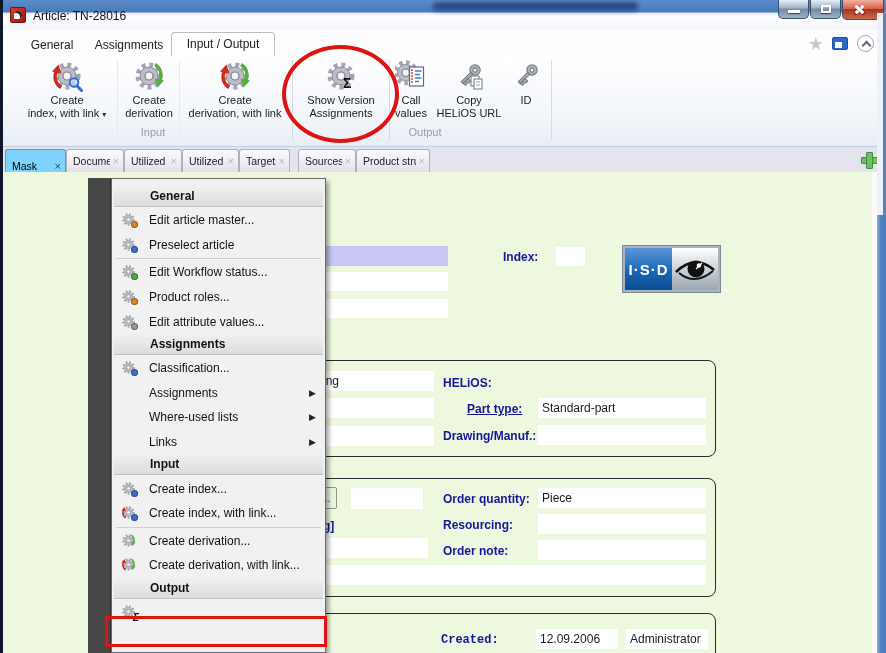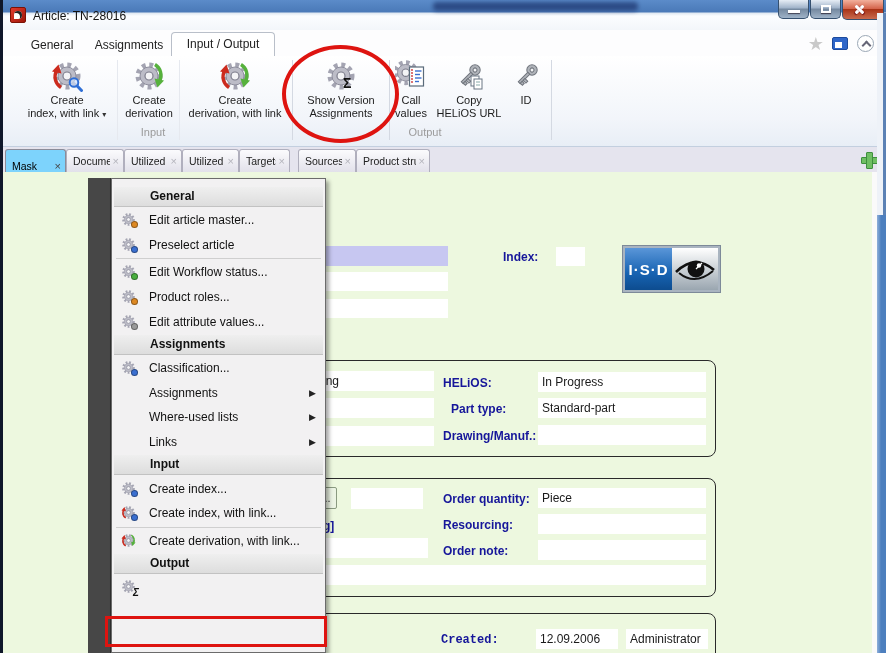--- a/index.html
+++ b/index.html
@@ -309,22 +309,21 @@
         <line x1="23" y1="17" x2="29" y2="11" stroke="#fff" stroke-width="1.2"></line>
       </svg>
     </div>
   </div>
 
   <div class="gbox" style="left:262px; top:360px; width:451px; height:97px;"></div>
   <input class="fld" style="left: 270px; top: 371px; width: 161px;" value="ball bearing">
   <input class="fld" style="left: 270px; top: 398px; width: 161px;" value="">
   <input class="fld" style="left: 270px; top: 426px; width: 161px;" value="5">
   <span class="flabel" style="left:440px; top:376px;">HELiOS:</span>
-  <input class="fld" style="left: 535px; top: 372px; width: 168px;" value="In Progress">
-  <span class="flabel" style="left:448px; top:402px;">Part type:</span>
+  <span class="flabel" style="left:464px; top:402px;text-decoration:underline;">Part type:</span>
   <input class="fld" style="left: 535px; top: 398px; width: 168px;" value="Standard-part">
   <span class="flabel" style="left:440px; top:429px;">Drawing/Manuf.:</span>
   <input class="fld" style="left: 535px; top: 425px; width: 168px;" value="">
 
   <div class="gbox" style="left:262px; top:478px; width:451px; height:119px;"></div>
   <button class="browse">...</button>
   <input class="fld" style="left: 348px; top: 488px; width: 72px; height: 21px;" value="">
   <span class="flabel" style="left:320px; top:519px;">g]</span>
   <input class="fld" style="left: 268px; top: 538px; width: 157px;" value="">
   <input class="fld" style="left: 268px; top: 565px; width: 435px;" value="">
@@ -414,20 +413,29 @@
           </svg><i class="badge bd-bl"></i></span>
       <span class="milabel">Create index, with link...</span>
       </div>
     <div class="msep"></div>
     <div class="mi">
       <span class="micon"><svg class="i15" viewBox="0 0 32 32">
             <use href="#gear"></use>
             <g color="#56b13c">
               <use href="#arc-r"></use>
             </g>
+          </svg></span>
+      <span class="milabel">Create derivation...</span>
+      </div>
+    <div class="mi">
+      <span class="micon"><svg class="i15" viewBox="0 0 32 32">
+            <use href="#gear"></use>
+            <g color="#56b13c">
+              <use href="#arc-r"></use>
+            </g>
             <g color="#cc2b1e">
               <use href="#arc-l"></use>
             </g>
           </svg></span>
       <span class="milabel">Create derivation, with link...</span>
       </div>
 
     <div class="mh">Output</div>
     <div class="mi">
       <span class="micon"><svg class="i15" viewBox="0 0 32 32">

